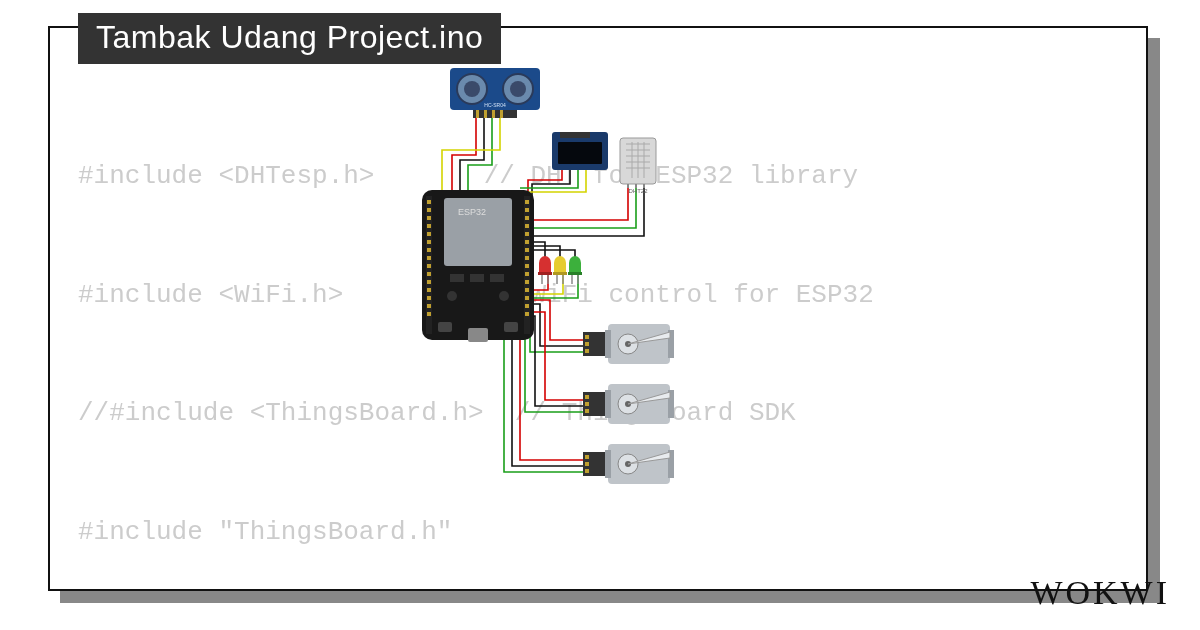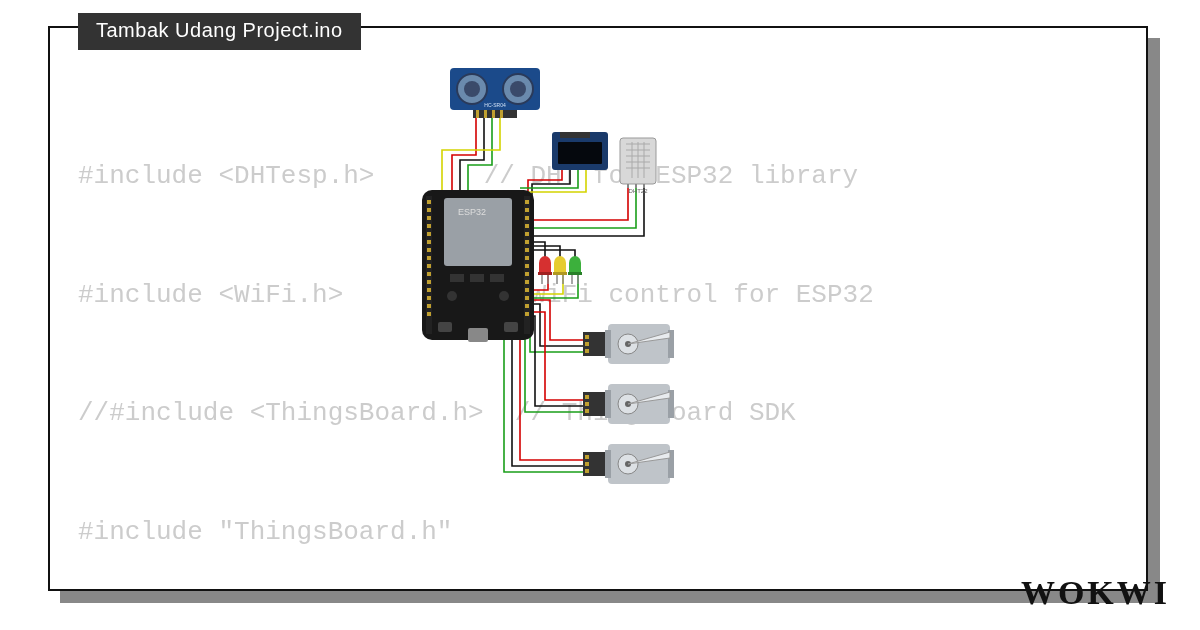--- a/index.html
+++ b/index.html
@@ -27,21 +27,21 @@
     height: 565px;
     background: #fff;
     border: 2px solid #111;
   }
   .title-tab {
     position: absolute;
     left: 78px;
     top: 13px;
     background: #333;
     color: #fff;
-    font-size: 20px;
+    font-size: 32px;
     padding: 6px 18px 8px 18px;
     font-family: Arial, sans-serif;
     z-index: 50;
     letter-spacing: 0.5px;
   }
   .code-block {
     position: absolute;
     left: 78px;
     top: 78px;
     font-family: "Courier New", monospace;
@@ -58,21 +58,21 @@
     width: 500px;
     height: 460px;
     z-index: 5;
   }
   .wokwi-logo {
     position: absolute;
     right: 30px;
     bottom: 18px;
     font-family: Georgia, "Times New Roman", serif;
     font-size: 34px;
-    font-weight: bold;
+    font-weight: normal;
     letter-spacing: 3px;
     color: #111;
     z-index: 60;
   }
 </style>
 </head>
 <body>
 
 <div class="card-shadow"></div>
 <div class="card"></div>

